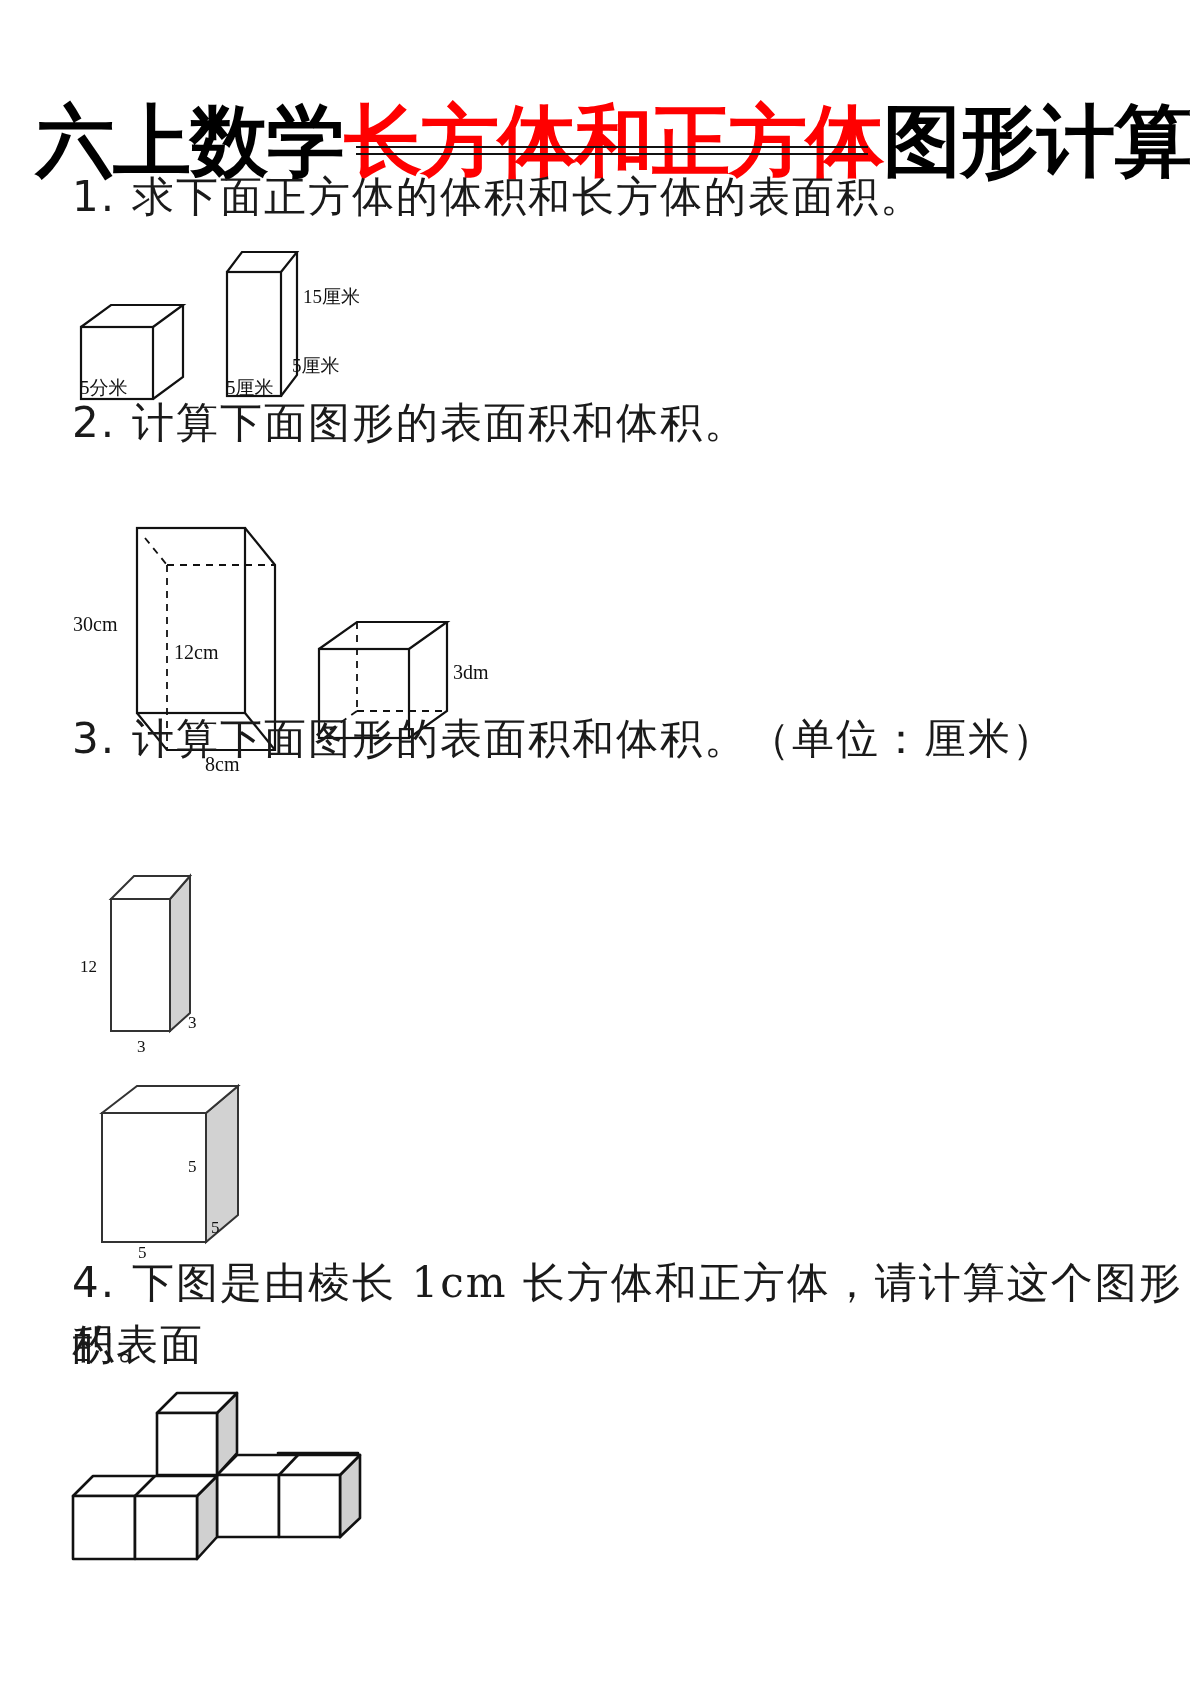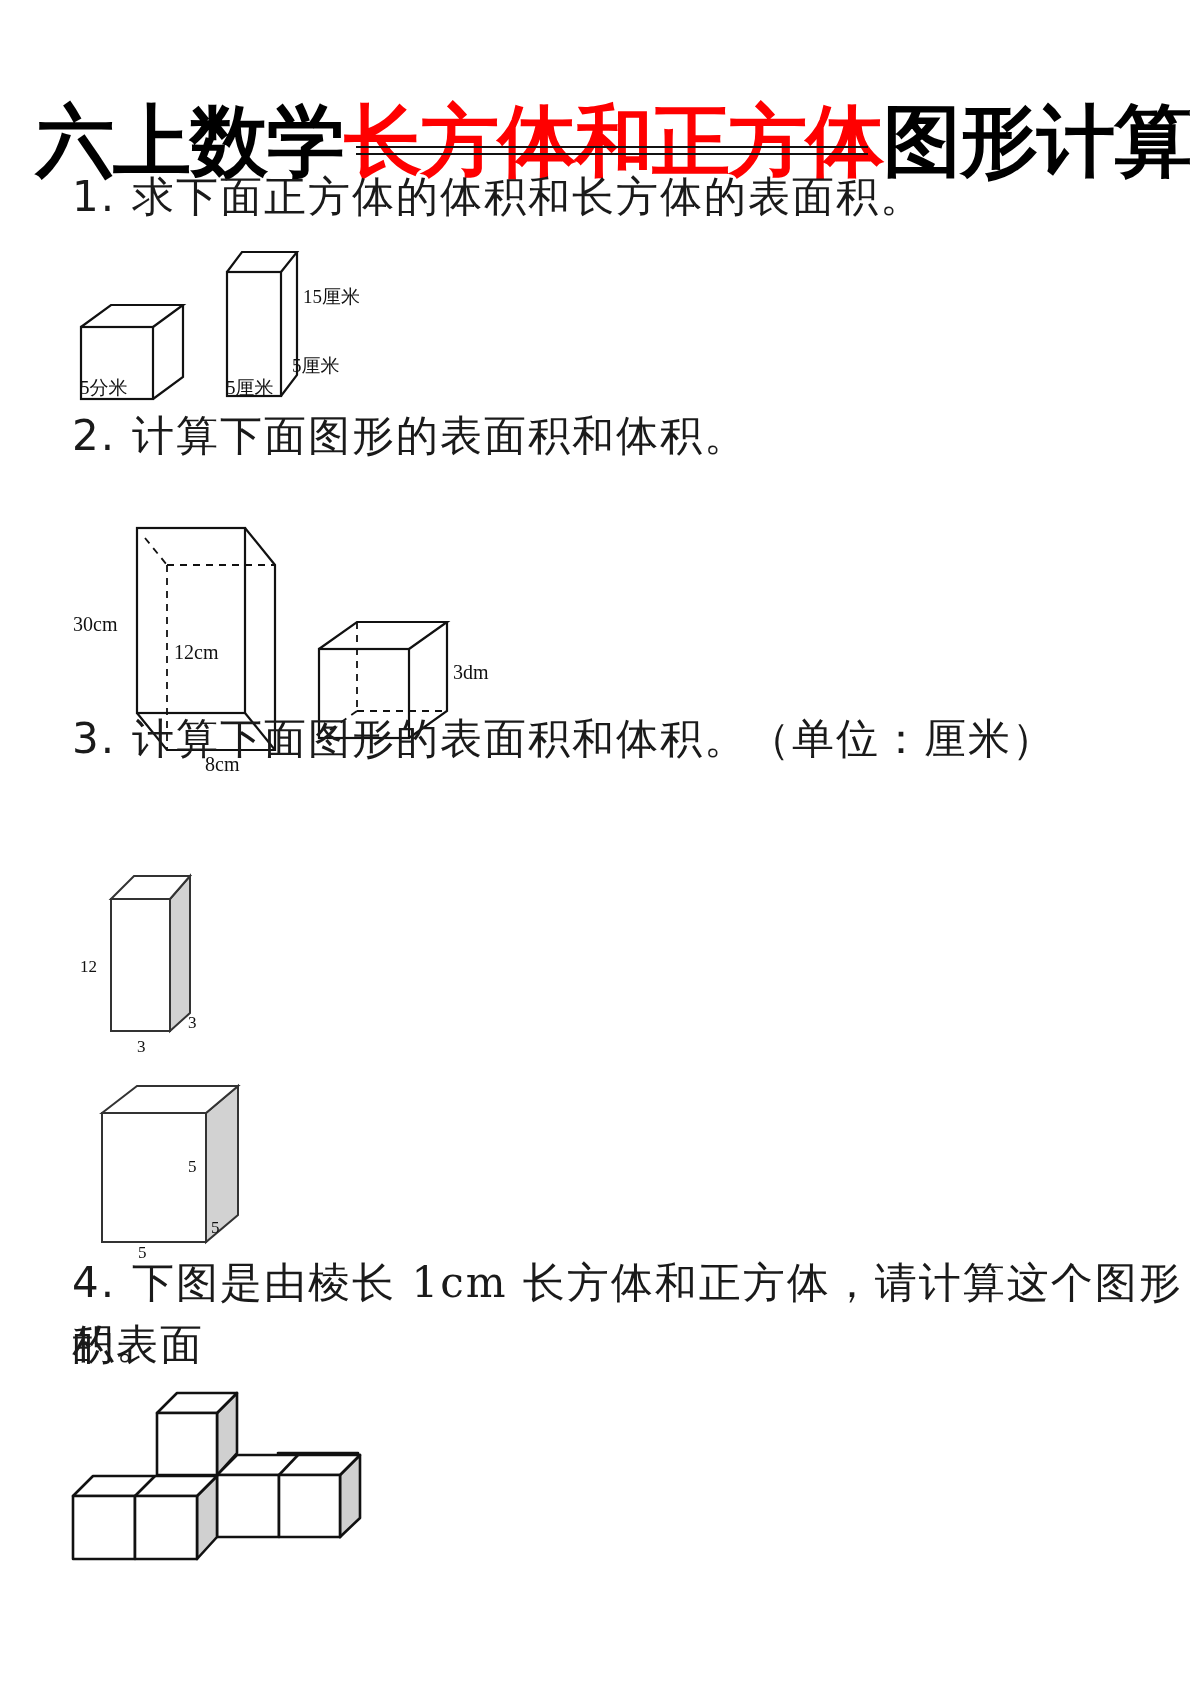--- a/index.html
+++ b/index.html
@@ -39,21 +39,21 @@
   <g fill="none" stroke="#111" stroke-width="2.2">
     <rect x="167" y="52" width="54" height="124"></rect>
     <polyline points="167,52 182,32 237,32 221,52"></polyline>
     <polyline points="237,32 237,155 221,176"></polyline>
   </g>
   <text x="243" y="83" font-size="19">15厘米</text>
   <text x="232" y="152" font-size="19">5厘米</text>
   <text x="166" y="174" font-size="19">5厘米</text>
 </svg>
 
-<div class="q" style="top:405px;text-align:right;">
+<div class="q" style="top:392px;text-align:right;">
   <span class="num">2.</span><span>计算下面图形的表面积和体积。</span>
 </div>
 <svg width="440" height="300" style="left:60px; top:480px;" viewBox="0 0 440 300">
   <g fill="none" stroke="#111" stroke-width="2.2">
     <rect x="77" y="48" width="108" height="185"></rect>
     <polyline points="185,48 215,85 215,270 107,270 77,233"></polyline>
     <line x1="185" y1="233" x2="215" y2="270"></line>
   </g>
   <g fill="none" stroke="#111" stroke-width="1.8" stroke-dasharray="7,6">
     <line x1="85" y1="58" x2="107" y2="85"></line>

